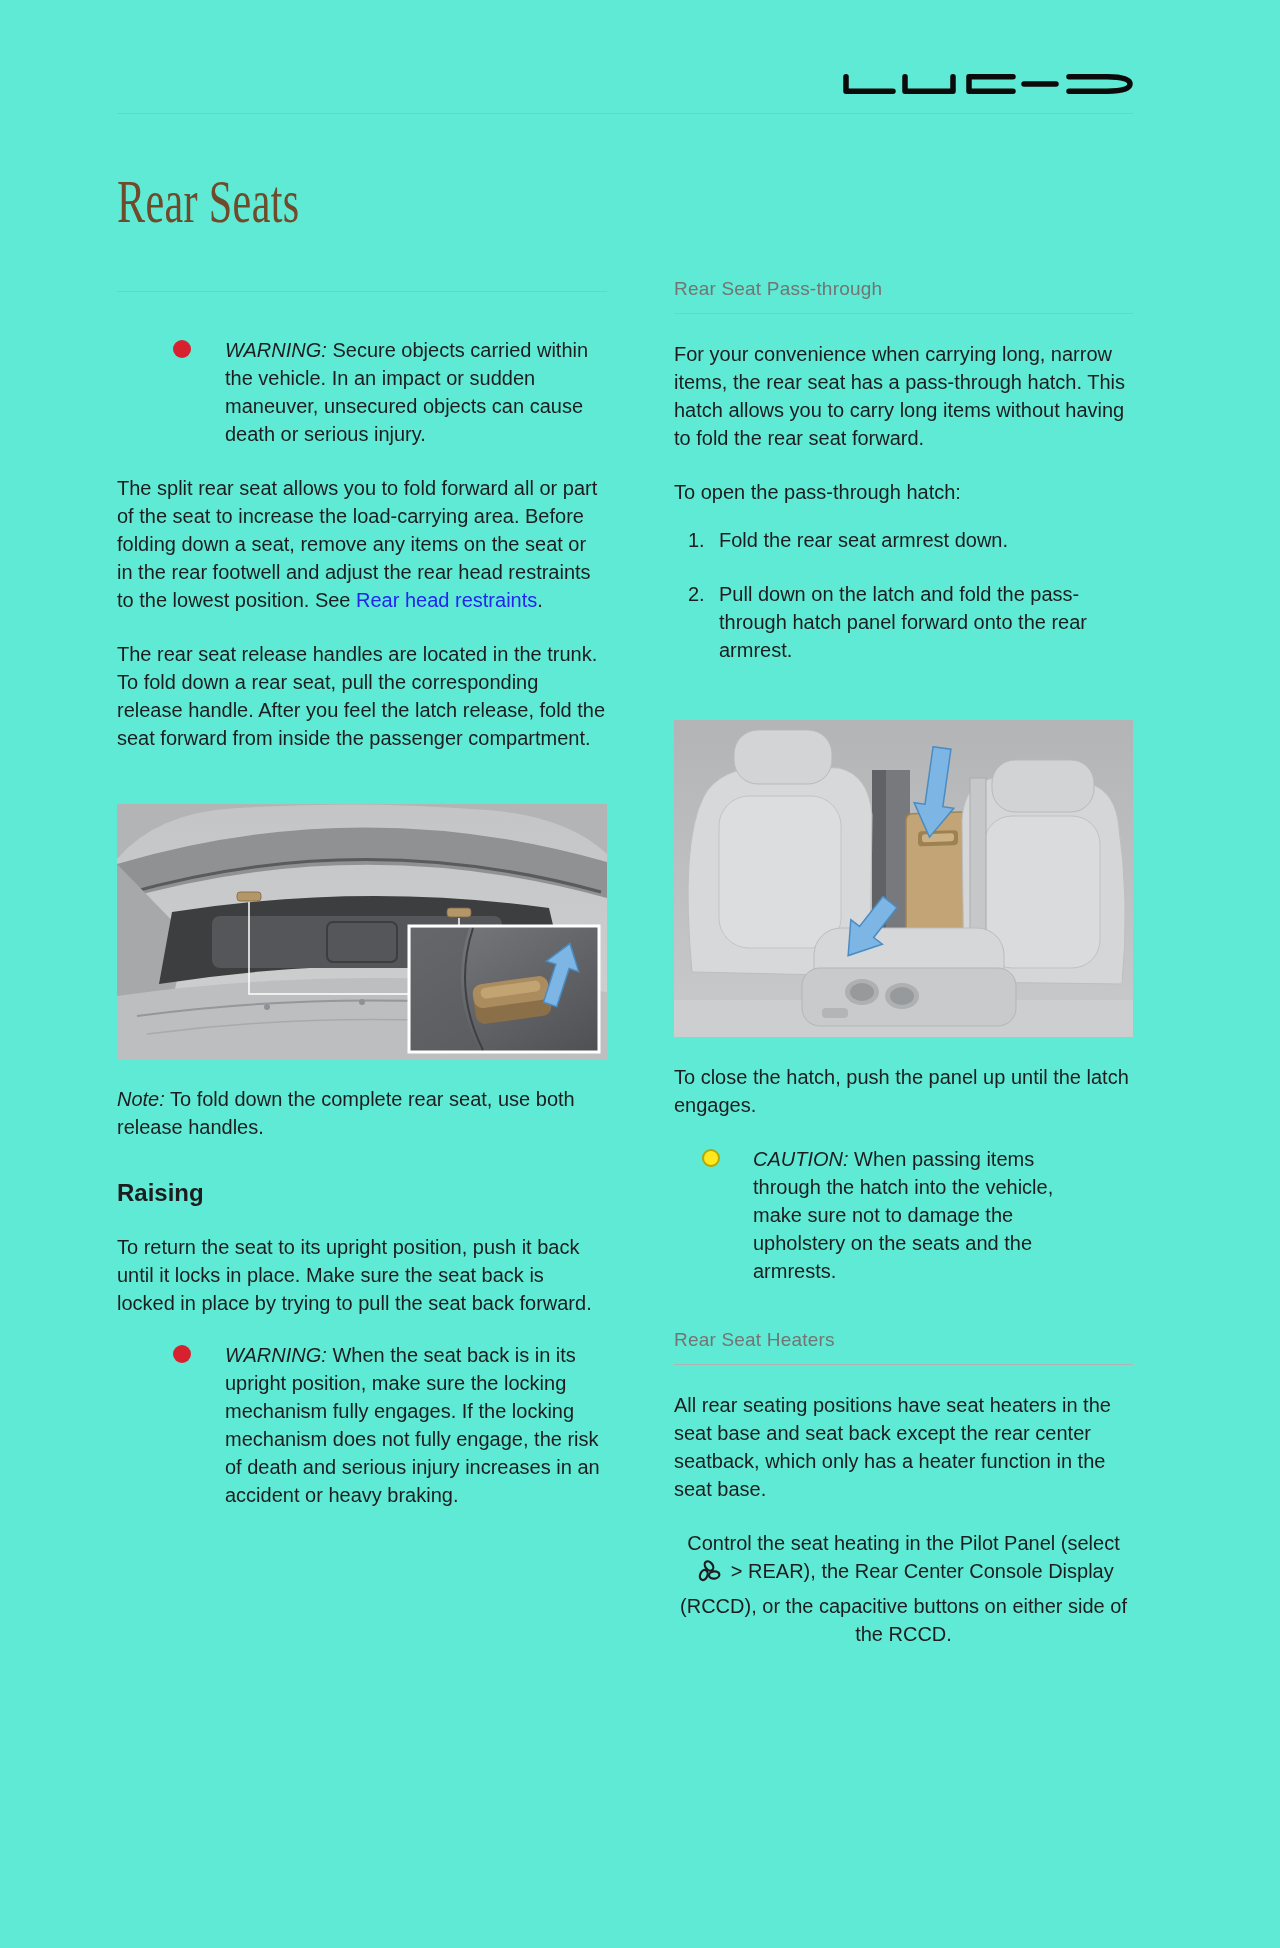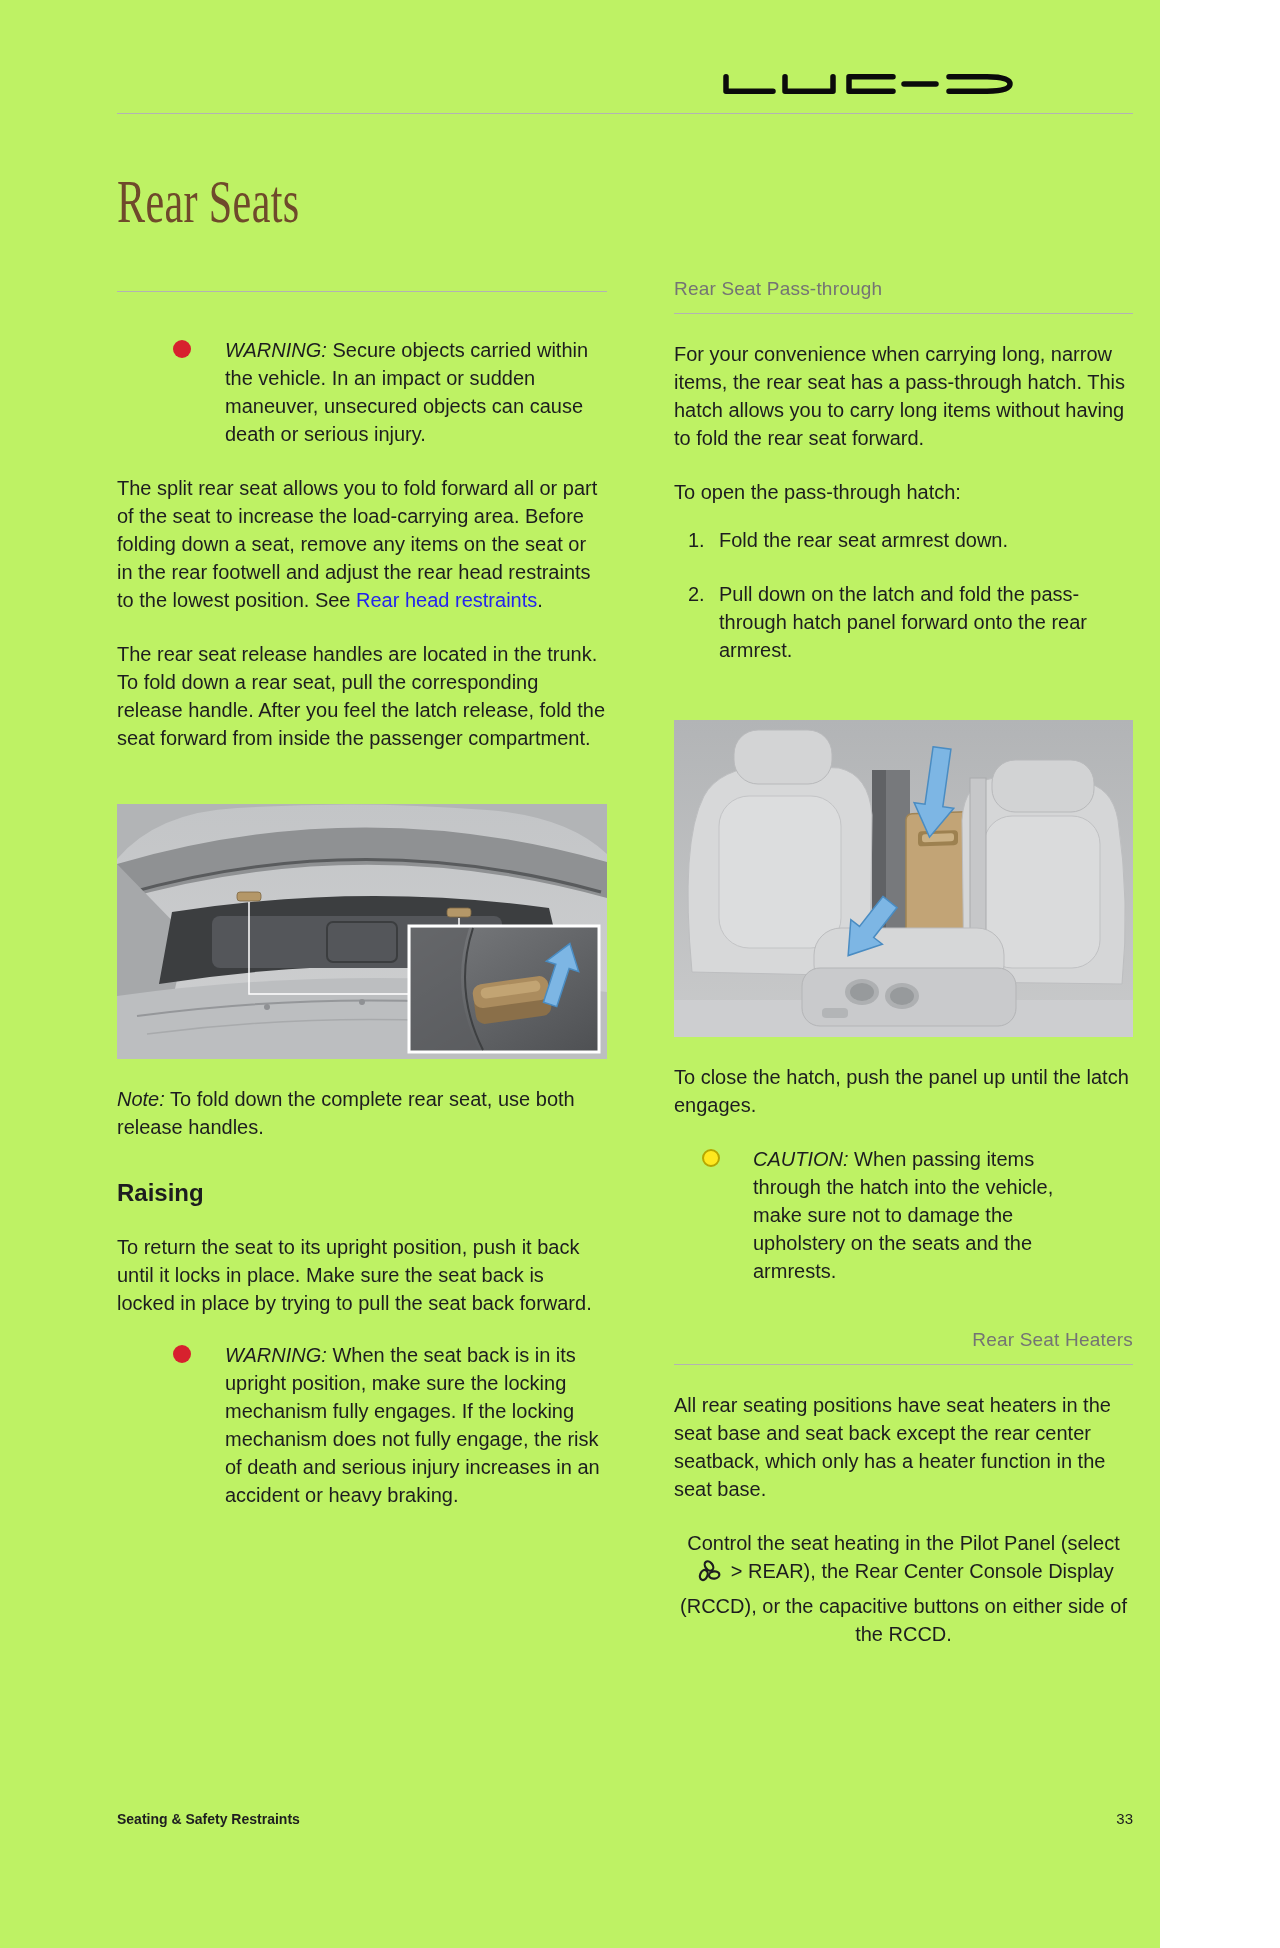--- a/index.html
+++ b/index.html
@@ -1,17 +1,17 @@
 <!DOCTYPE html>
 <html><head>
 <meta charset="utf-8">
 <style>
   html,body{margin:0;padding:0;background:#ffffff;}
   .page{
-    position:relative;width:1160px;height:1948px;background:#bef264;
+    position:relative;width:1280px;height:1948px;background:#5eead4;
     font-family:"Liberation Sans", sans-serif;color:#1d1d1f;overflow:hidden;
   }
   .logo{position:absolute;top:74px;right:147px;width:290px;height:20px;}
   .top-rule{position:absolute;top:113px;left:117px;width:1016px;height:0;border-top:1px solid #b3b3b3;}
   .page-title{
     position:absolute;top:124px;left:117px;
     font-family:"Liberation Serif", serif;font-size:62px;line-height:70px;font-weight:400;
     color:#6f4a2b;transform:scaleX(0.68);transform-origin:left top;white-space:nowrap;letter-spacing:0.5px;
   }
   .columns{position:absolute;top:278px;left:117px;display:flex;gap:67px;}
@@ -38,21 +38,21 @@
   .subheading{margin-top:38px;font-size:24px;line-height:28px;font-weight:700;color:#1d1d1f;}
   .after-sub{margin-top:26px;}
   .note2{margin-top:10px;}
   .r-para1{margin-top:30px;}
   .list{margin-top:2px;}
   .list-item{display:flex;margin-top:20px;}
   .list-item.li2{margin-top:26px;}
   .li-num{flex:0 0 45px;box-sizing:border-box;padding-left:14px;}
   .li-text{flex:1;}
   .after-img{margin-top:52px;}
-  .heaters-header{margin-top:44px;text-align:right;}
+  .heaters-header{margin-top:44px;}
   .heaters-p1{margin-top:28px;}
   .heaters-p2{margin-top:26px;text-align:center;}
   .fan-wrap{display:inline-block;vertical-align:-7px;margin:0 3px;}
   .footer{position:absolute;top:1810px;left:117px;width:1016px;display:flex;justify-content:space-between;align-items:baseline;}
   .footer-title{font-size:14px;font-weight:700;color:#1d1d1f;}
   .page-number{font-size:15px;color:#1d1d1f;}
 </style>
 </head>
 <body>
 
@@ -239,18 +239,14 @@
                   <ellipse cx="13" cy="7" rx="3.6" ry="5.2" transform="rotate(-38 13 7)"></ellipse>
                 </g>
                 <g transform="rotate(240 13 13)">
                   <ellipse cx="13" cy="7" rx="3.6" ry="5.2" transform="rotate(-38 13 7)"></ellipse>
                 </g>
               </g>
             </svg></span><span> &gt; REAR), the Rear Center Console Display (RCCD), or the capacitive buttons on either side of the RCCD.</span></p>
     </div>
   </div>
 
-  <div class="footer">
-    <div class="footer-title">Seating &amp; Safety Restraints</div>
-    <div class="page-number">33</div>
-  </div>
 
 </div>
 
 </body></html>

